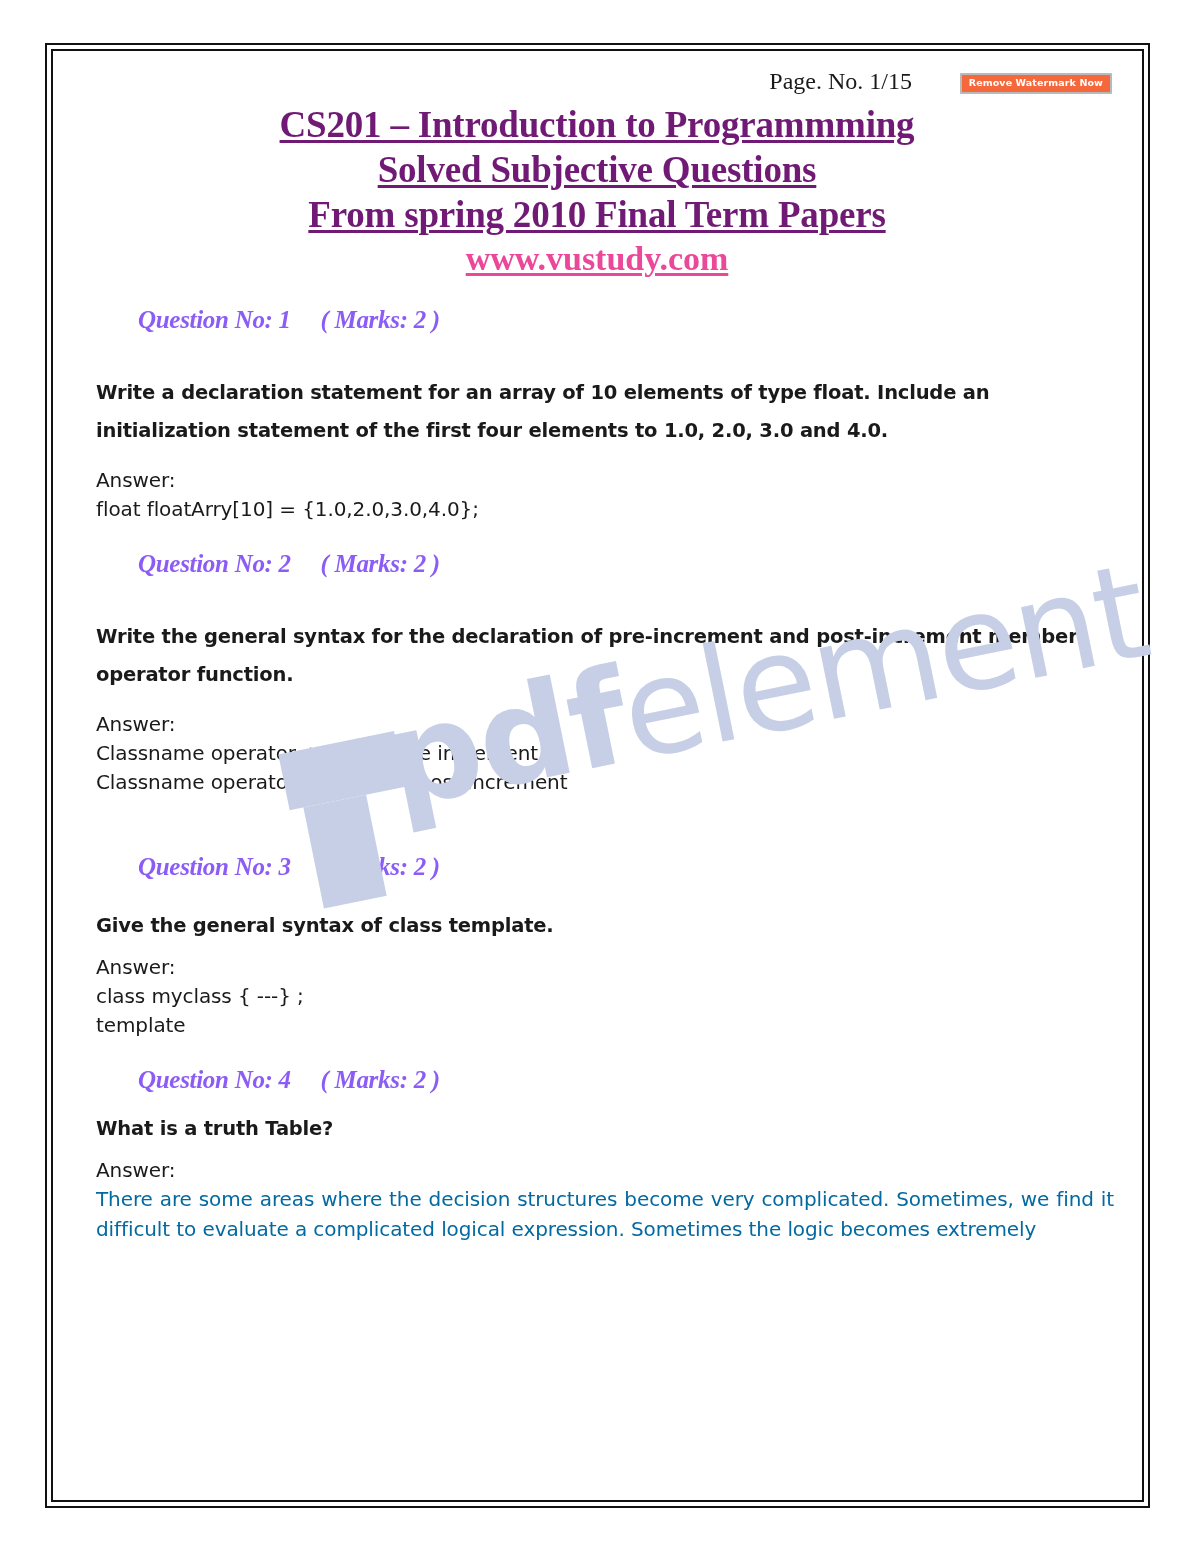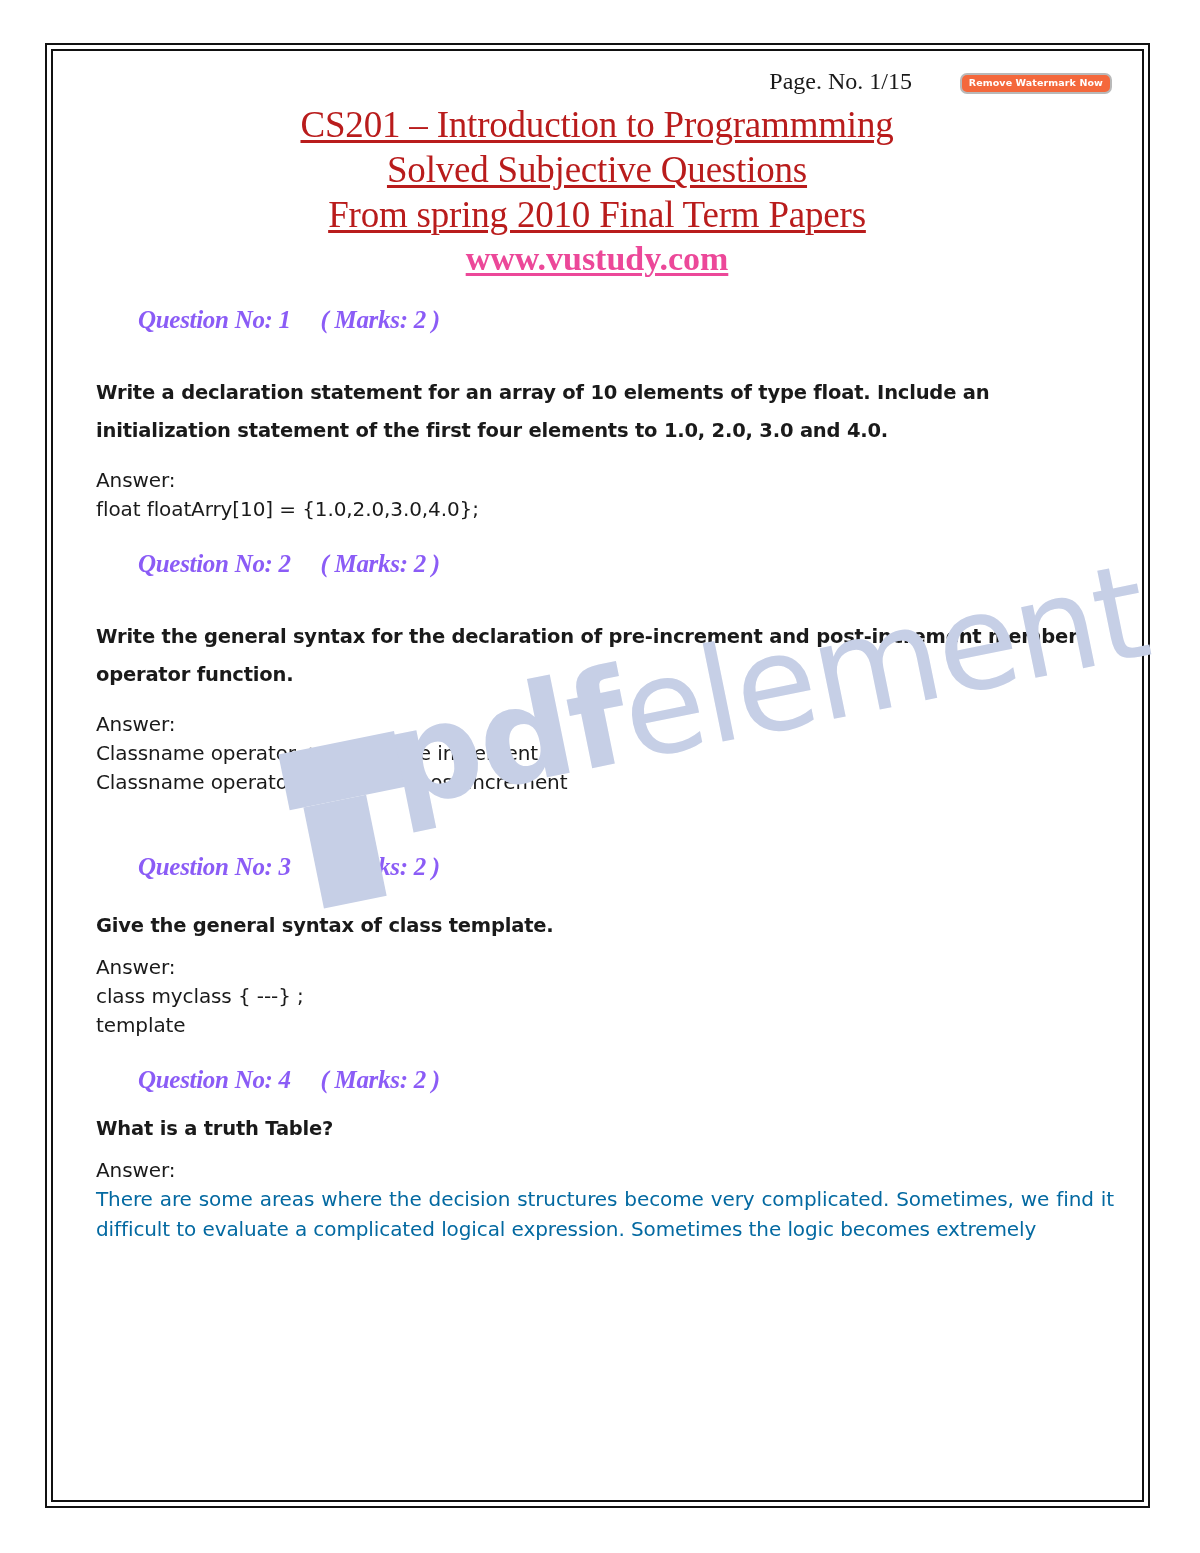--- a/index.html
+++ b/index.html
@@ -73,34 +73,34 @@
     border: 2px solid #b9b9b9;
     color: #ffffff;
     font-family: "DejaVu Sans", sans-serif;
     font-size: 9.5px;
     font-weight: bold;
     letter-spacing: 0.1px;
     padding: 3px 7px 4px 7px;
     line-height: 1;
     white-space: nowrap;
     cursor: pointer;
-    border-radius: 7px;
+    border-radius: 1px;
   }
 
   
   .title-block {
     text-align: center;
     margin-top: 2px;
   }
   .title-line {
     font-family: "Liberation Serif", "DejaVu Serif", serif;
-    font-weight: normal;
+    font-weight: bold;
     font-size: 37px;
     line-height: 1.22;
-    color: #b91c1c;
+    color: #701a75;
     letter-spacing: -0.2px;
   }
   .title-line > span {
     text-decoration: underline;
     text-decoration-thickness: 3px;
     text-underline-offset: 3px;
   }
   .title-url {
     font-family: "Liberation Serif", "DejaVu Serif", serif;
     font-weight: bold;

